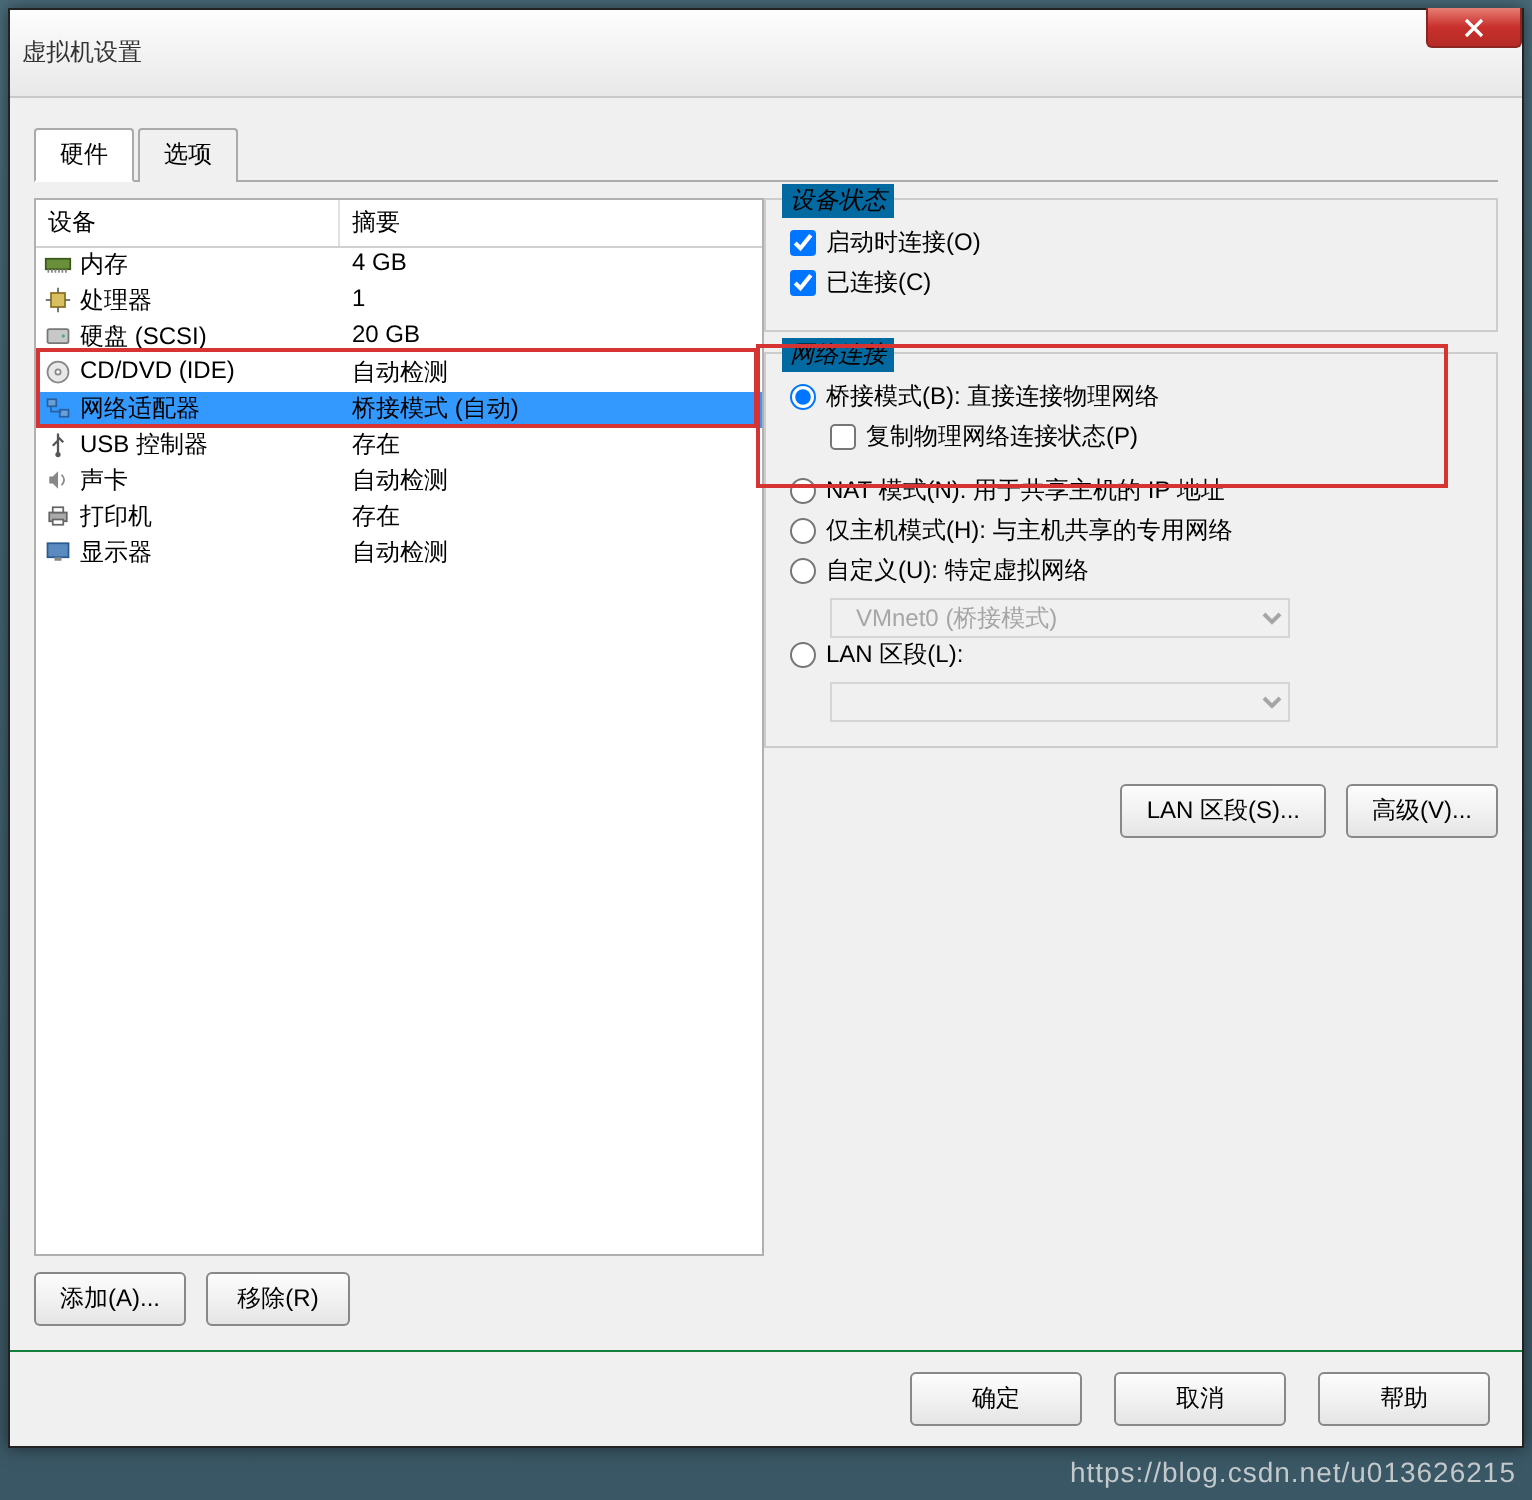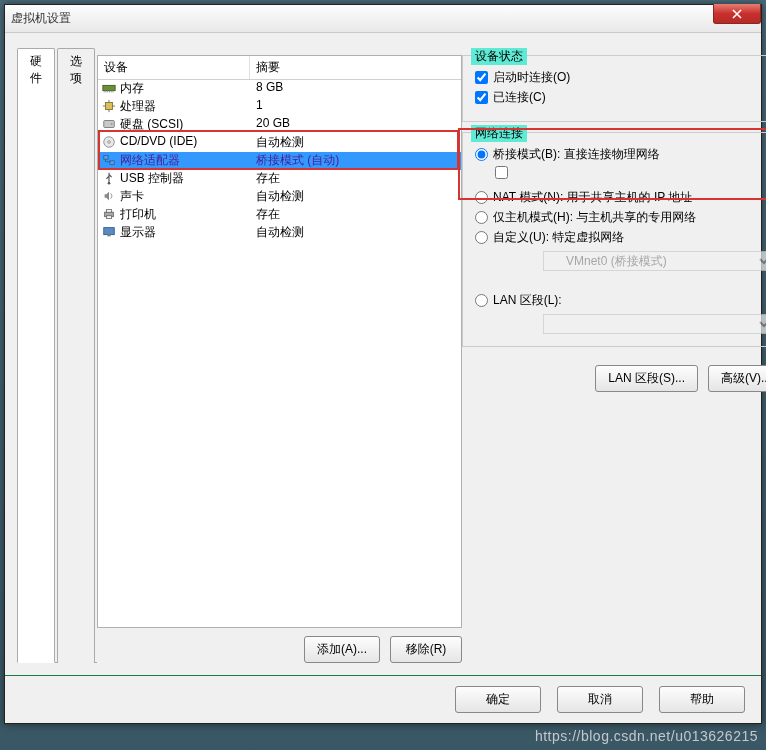--- a/index.html
+++ b/index.html
@@ -1,49 +1,49 @@
 <!DOCTYPE html>
 <html><head>
 <meta charset="utf-8">
 <style>
 * { box-sizing: border-box; font-family: "Microsoft YaHei", "Segoe UI", Tahoma, sans-serif; font-size: 12px; }
 body { margin: 0; background: linear-gradient(to bottom, #4a6b7a 0%, #3a5765 100%); width: 766px; height: 750px; position: relative; padding: 4px; }
 .window { background: #f0f0f0; border: 1px solid #222; width: 758px; height: 720px; box-shadow: 0 0 8px rgba(0,0,0,0.5); display: flex; flex-direction: column; }
-.titlebar { background: linear-gradient(to bottom, #fdfdfd 0%, #e8e8e8 100%); height: 28px; display: flex; align-items: center; padding: 0 6px; border-bottom: 1px solid #c9c9c9; position: relative; }
+.titlebar { background: linear-gradient(to bottom, #fdfdfd 0%, #e8e8e8 100%); height: 44px; display: flex; align-items: center; padding: 0 6px; border-bottom: 1px solid #c9c9c9; position: relative; }
 .titlebar-text { font-size: 12px; color: #333; }
 .close-btn { position: absolute; right: 0; top: -1px; width: 48px; height: 20px; background: linear-gradient(to bottom, #e67e73 0%, #c9302c 50%, #b52b27 100%); border: 1px solid #8b2520; border-top: none; border-radius: 0 0 3px 3px; color: white; display: flex; align-items: center; justify-content: center; cursor: pointer; }
 .close-btn svg { width: 10px; height: 10px; }
-.content { flex: 1; padding: 14px 12px 12px 12px; display: flex; flex-direction: row; }
+.content { flex: 1; padding: 14px 12px 12px 12px; display: flex; flex-direction: column; }
 .tabs { display: flex; border-bottom: 1px solid #aaa; }
 .tab { padding: 4px 12px; border: 1px solid #aaa; border-bottom: none; background: #f0f0f0; margin-right: 2px; cursor: pointer; border-radius: 2px 2px 0 0; position: relative; top: 1px; }
 .tab.active { background: #fff; border-bottom: 1px solid #fff; }
 .panel-body { flex: 1; display: flex; gap: 0; padding-top: 8px; }
 
 .left-col { width: 365px; display: flex; flex-direction: column; }
 .device-list { flex: 1; border: 1px solid #b0b0b0; background: #fff; }
 .list-header { display: flex; border-bottom: 1px solid #d0d0d0; }
 .col-device { width: 152px; padding: 3px 6px; border-right: 1px solid #e0e0e0; }
 .col-summary { flex: 1; padding: 3px 6px; }
 .list-body { }
 .row { display: flex; align-items: flex-start; height: 18px; cursor: pointer; }
-.row.selected { background: #3399ff; color: #4c1d95; }
+.row.selected { background: #3399ff; color: #000000; }
 .row .icon { width: 18px; height: 16px; display: flex; align-items: center; justify-content: center; margin-left: 2px; }
 .row .dev-name { width: 132px; padding-left: 2px; }
 .row .summary { flex: 1; padding-left: 6px; }
 .highlight-border { border: 2px solid #d63333; position: absolute; pointer-events: none; }
-.left-buttons { display: flex; justify-content: flex-end; gap: 10px; margin-top: 8px; }
+.left-buttons { display: flex; gap: 10px; margin-top: 8px; }
 .btn { padding: 4px 12px; border: 1px solid #888; background: linear-gradient(to bottom, #fdfdfd, #e5e5e5); border-radius: 3px; cursor: pointer; min-width: 72px; text-align: center; }
 
 .right-col { flex: 1; display: flex; flex-direction: column; }
 .group { border: 1px solid #ccc; padding: 10px 10px 12px 12px; margin-bottom: 10px; position: relative; }
-.group-title { position: absolute; top: -8px; left: 8px; background: #5eead4; padding: 0 4px; }
+.group-title { position: absolute; top: -8px; left: 8px; background: #0369a1; padding: 0 4px; font-style: italic; }
 .checkline, .radioline { display: flex; align-items: center; margin: 3px 0; gap: 5px; }
 .checkline input, .radioline input { margin: 0; }
 .indent { margin-left: 20px; }
-select { width: 230px; padding: 1px 18px; margin-top: 2px; margin-left: 48px; }
+select { width: 230px; padding: 1px 8px; margin-top: 2px; }
 select:disabled { background: #f0f0f0; color: #888; }
 .right-buttons { display: flex; justify-content: flex-end; gap: 10px; margin-top: 8px; }
 
 .footer { display: flex; justify-content: flex-end; gap: 16px; padding: 10px 16px; border-top: 1px solid #15803d; }
 .footer .btn { min-width: 86px; }
 
 .watermark { position: absolute; bottom: 6px; right: 8px; color: rgba(220,220,220,0.85); font-size: 14px; letter-spacing: 0.5px; text-align: center; }
 
 .icon svg { width: 14px; height: 14px; }
 </style>
@@ -79,21 +79,21 @@
                     <rect x="1" y="5" width="14" height="6" fill="#6a8f3a" stroke="#3a5a1a"></rect>
                     <rect x="2" y="11" width="1" height="2" fill="#888"></rect>
                     <rect x="4" y="11" width="1" height="2" fill="#888"></rect>
                     <rect x="6" y="11" width="1" height="2" fill="#888"></rect>
                     <rect x="8" y="11" width="1" height="2" fill="#888"></rect>
                     <rect x="10" y="11" width="1" height="2" fill="#888"></rect>
                     <rect x="12" y="11" width="1" height="2" fill="#888"></rect>
                   </svg>
                 </span>
                 <span class="dev-name">内存</span>
-                <span class="summary">8 GB</span>
+                <span class="summary">4 GB</span>
               </div>
               <div class="row">
                 <span class="icon">
                   <svg viewBox="0 0 16 16">
                     <rect x="4" y="4" width="8" height="8" fill="#d8c060" stroke="#8a7020"></rect>
                     <line x1="8" y1="1" x2="8" y2="4" stroke="#666"></line>
                     <line x1="8" y1="12" x2="8" y2="15" stroke="#666"></line>
                     <line x1="1" y1="8" x2="4" y2="8" stroke="#666"></line>
                     <line x1="12" y1="8" x2="15" y2="8" stroke="#666"></line>
                   </svg>
@@ -198,40 +198,41 @@
         <div style="position:relative;">
           <div class="group">
             <div class="group-title">网络连接</div>
 
             <label class="radioline">
               <input type="radio" name="net" checked="" style="">
               <span>桥接模式(B): 直接连接物理网络</span>
             </label>
             <label class="checkline indent">
               <input type="checkbox" style="">
+              <span>复制物理网络连接状态(P)</span>
             </label>
 
             <label class="radioline" style="margin-top:10px;">
               <input type="radio" name="net" style="">
               <span>NAT 模式(N): 用于共享主机的 IP 地址</span>
             </label>
             <label class="radioline">
               <input type="radio" name="net" style="">
               <span>仅主机模式(H): 与主机共享的专用网络</span>
             </label>
             <label class="radioline">
               <input type="radio" name="net" style="">
               <span>自定义(U): 特定虚拟网络</span>
             </label>
             <div class="indent">
               <select disabled="">
                 <option>VMnet0 (桥接模式)</option>
               </select>
             </div>
-            <label class="radioline" style="margin-top:21px;">
+            <label class="radioline" style="margin-top:0;">
               <input type="radio" name="net" style="">
               <span>LAN 区段(L):</span>
             </label>
             <div class="indent">
               <select disabled=""><option></option></select>
             </div>
           </div>
           <div class="highlight-border" style="top:-4px; left:-4px; width:346px; height:72px;"></div>
         </div>
 

